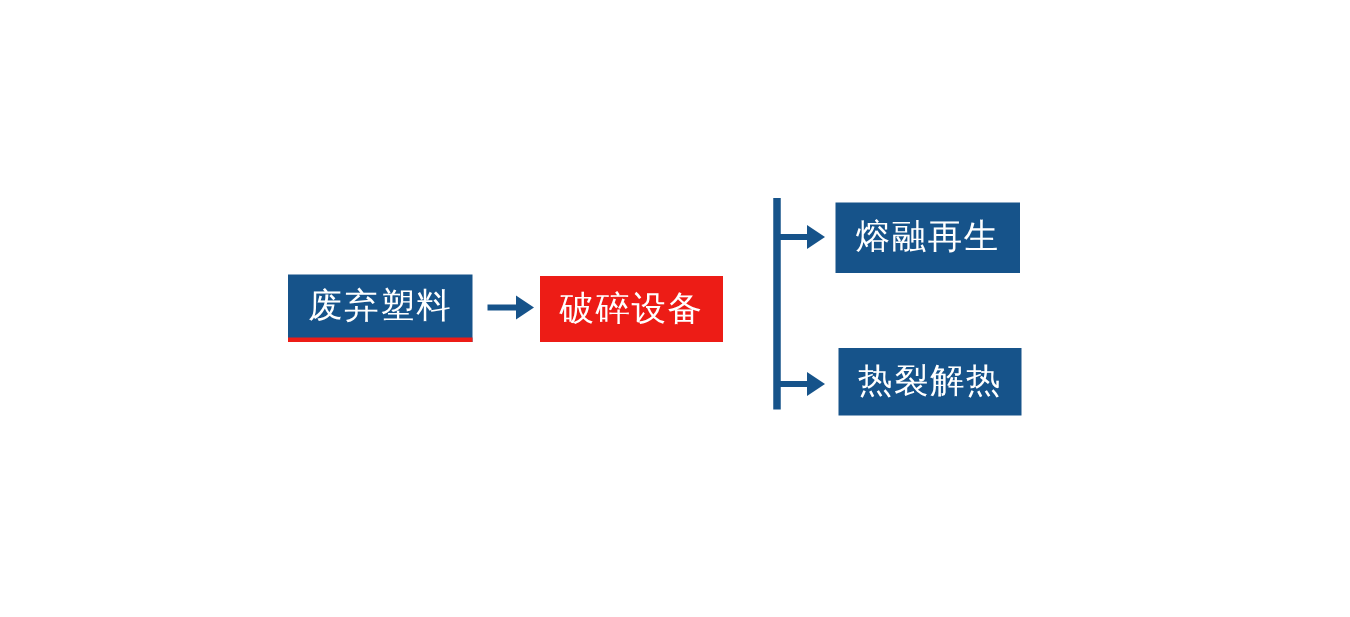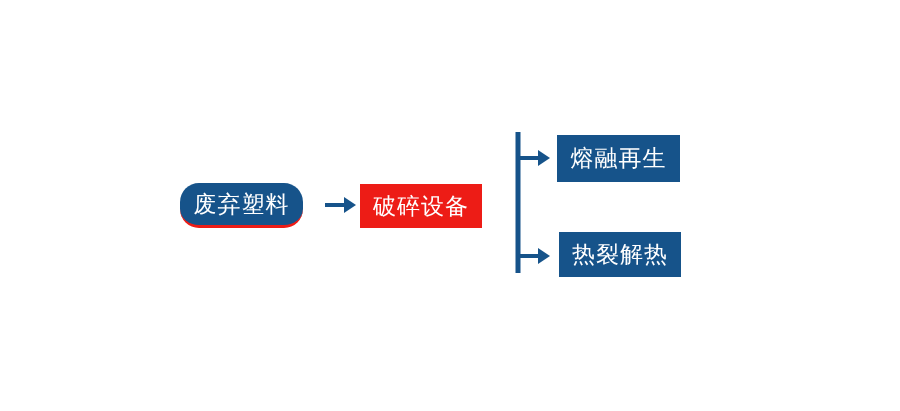--- a/index.html
+++ b/index.html
@@ -33,27 +33,26 @@
     font-size: 23px;
     letter-spacing: 1px;
     line-height: 1;
     white-space: nowrap;
     font-weight: 400;
     user-select: none;
   }
 
   
   #node-waste-plastic {
-    left: 180px;
+    left: 192px;
     top: 183px;
     width: 123px;
     height: 45px;
     background: #16538A;
     border-bottom: 3px solid #ED1C16;
-    border-radius: 19px;
   }
 
   
   #node-crusher {
     left: 360px;
     top: 184px;
     width: 122px;
     height: 44px;
     background: #ED1C16;
     text-align: center;

